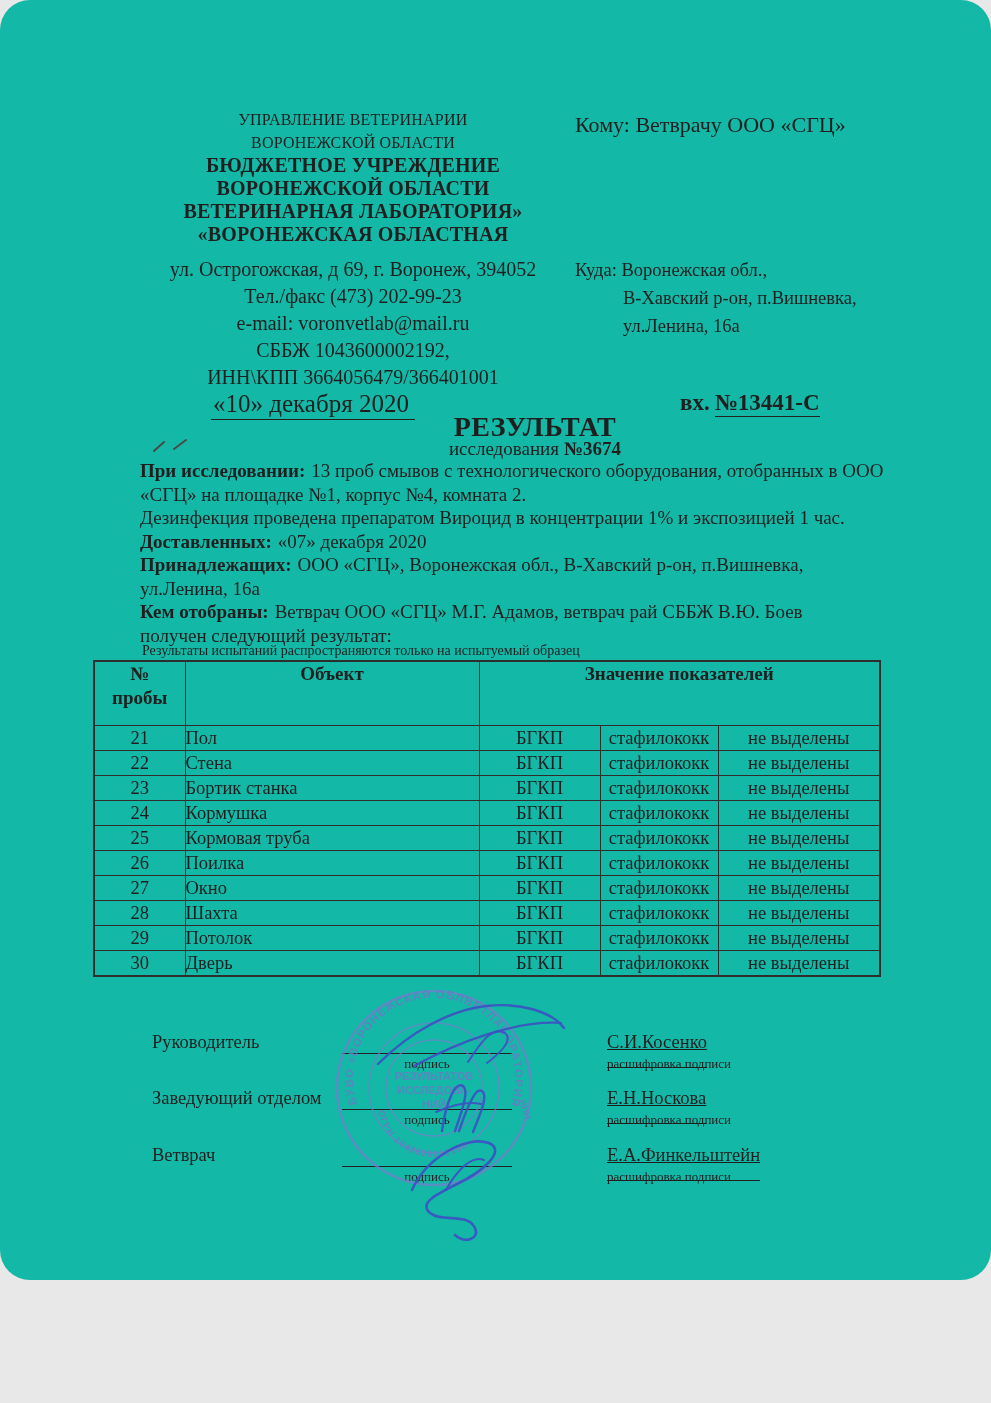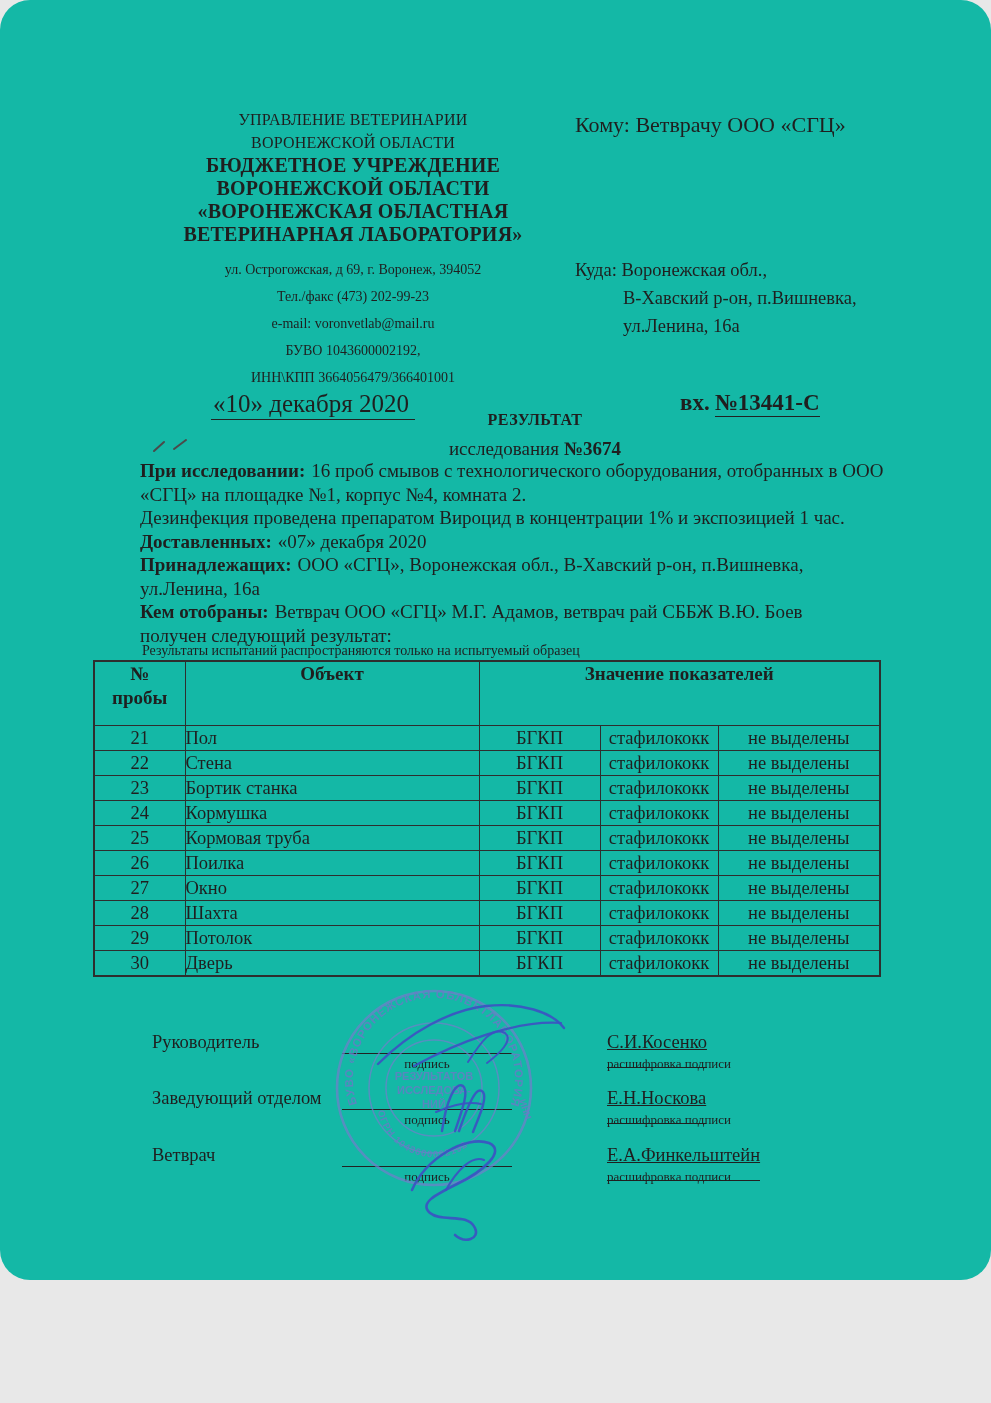--- a/index.html
+++ b/index.html
@@ -12,31 +12,31 @@
     color:#1f1f1f;
     overflow:hidden;
     border-radius:30px;
   }
   
   .org-block{position:absolute;left:153px;top:108px;width:400px;text-align:center;
     font-size:16px;line-height:23px;letter-spacing:.2px;}
   .org-block .bold{font-weight:bold;font-size:20px;}
   .recipient{position:absolute;left:575px;top:112px;font-size:22px;}
   .address-block{position:absolute;left:153px;top:256px;width:400px;text-align:center;
-    font-size:14px;line-height:27px;}
+    font-size:20px;line-height:27px;}
   .dest-block{position:absolute;left:575px;top:256px;font-size:18.5px;line-height:28px;}
   .dest-block .indent{padding-left:48px;}
   
   .date-line{position:absolute;left:211px;top:390px;font-size:25px;
     border-bottom:1.6px solid #222;padding:0 6px 1px 2px;}
   .incoming{position:absolute;left:680px;top:390px;font-size:23px;font-weight:bold;}
   .incoming .num{border-bottom:1.6px solid #222;padding-bottom:1px;margin-left:5px;}
   
   .doc-title{position:absolute;left:140px;top:411px;width:790px;text-align:center;
-    font-size:16px;font-weight:bold;letter-spacing:.5px;}
+    font-size:28px;font-weight:bold;letter-spacing:.5px;}
   .doc-subtitle{position:absolute;left:140px;top:438px;width:790px;text-align:center;
     font-size:19px;}
   .doc-subtitle b{margin-left:5px;}
   
   .body-text{position:absolute;left:140px;top:459px;width:800px;
     font-size:19px;line-height:23.5px;}
   .b-line b{margin-right:6px;}
   .b-line b:empty{margin-right:0;}
   .results-note{position:absolute;left:142px;top:643px;font-size:14px;}
   
@@ -70,31 +70,31 @@
 </head>
 <body>
 
 <div class="page">
 
   <div class="org-block">
     <div>УПРАВЛЕНИЕ ВЕТЕРИНАРИИ</div>
     <div>ВОРОНЕЖСКОЙ ОБЛАСТИ</div>
     <div class="bold">БЮДЖЕТНОЕ УЧРЕЖДЕНИЕ</div>
     <div class="bold">ВОРОНЕЖСКОЙ ОБЛАСТИ</div>
+    <div class="bold">ВЕТЕРИНАРНАЯ ЛАБОРАТОРИЯ»</div>
     <div class="bold">«ВОРОНЕЖСКАЯ ОБЛАСТНАЯ</div>
-    <div class="bold">ВЕТЕРИНАРНАЯ ЛАБОРАТОРИЯ»</div>
   </div>
 
   <div class="recipient">Кому: Ветврачу ООО «СГЦ»</div>
 
   <div class="address-block">
     <div>ул. Острогожская, д 69, г. Воронеж, 394052</div>
     <div>Тел./факс (473) 202-99-23</div>
     <div>e-mail: voronvetlab@mail.ru</div>
-    <div>БУВО 1043600002192,</div>
+    <div>СББЖ 1043600002192,</div>
     <div>ИНН\КПП 3664056479/366401001</div>
   </div>
 
   <div class="dest-block">
     <div>Куда: Воронежская обл.,</div>
     <div class="indent">В-Хавский р-он, п.Вишневка,</div>
     <div class="indent">ул.Ленина, 16а</div>
   </div>
 
   <div class="date-line">«10» декабря 2020</div>
@@ -106,21 +106,21 @@
     <path d="M4 14 L14 5" stroke="#4a4a4a" stroke-width="2" fill="none" stroke-linecap="round"></path>
     <path d="M24 12 L36 3" stroke="#4a4a4a" stroke-width="2" fill="none" stroke-linecap="round"></path>
   </svg>
 
   <div class="doc-title">РЕЗУЛЬТАТ</div>
   <div class="doc-subtitle">
     <span>исследования</span><b>№3674</b>
   </div>
 
   <div class="body-text">
-    <div class="b-line"><b>При исследовании:</b><span>16 проб смывов с технологического оборудования, отобранных в ООО</span></div>
+    <div class="b-line"><b>При исследовании:</b><span>13 проб смывов с технологического оборудования, отобранных в ООО</span></div>
     <div class="b-line"><b></b><span>«СГЦ» на площадке №1, корпус №4, комната 2.</span></div>
     <div class="b-line"><b></b><span>Дезинфекция проведена препаратом Вироцид в концентрации 1% и экспозицией 1 час.</span></div>
     <div class="b-line"><b>Доставленных:</b><span>«07» декабря 2020</span></div>
     <div class="b-line"><b>Принадлежащих:</b><span>ООО «СГЦ», Воронежская обл., В-Хавский р-он, п.Вишневка,</span></div>
     <div class="b-line"><b></b><span>ул.Ленина, 16а</span></div>
     <div class="b-line"><b>Кем отобраны:</b><span>Ветврач ООО «СГЦ» М.Г. Адамов, ветврач рай СББЖ В.Ю. Боев</span></div>
     <div class="b-line"><b></b><span>получен следующий результат:</span></div>
   </div>
 
   <div class="results-note">Результаты испытаний распространяются только на испытуемый образец</div>

